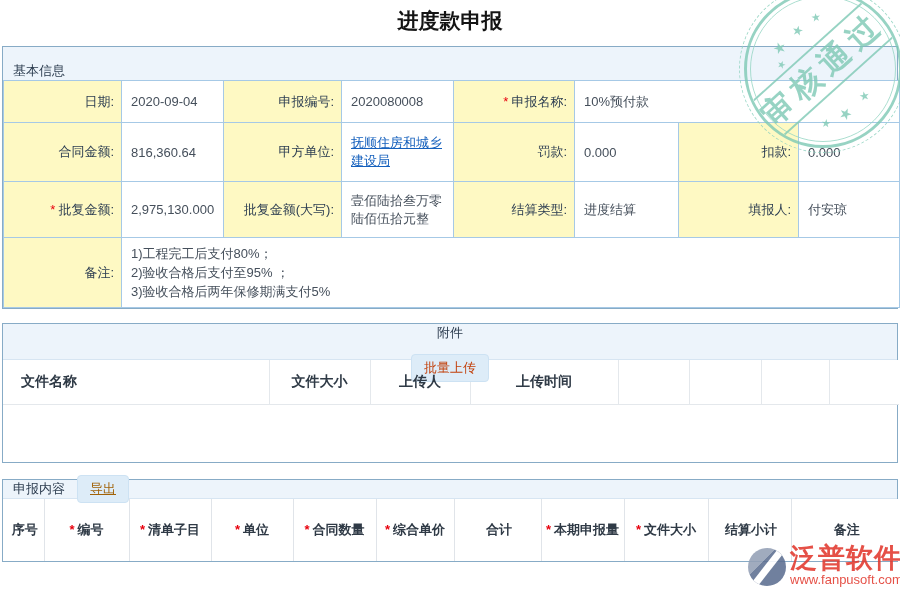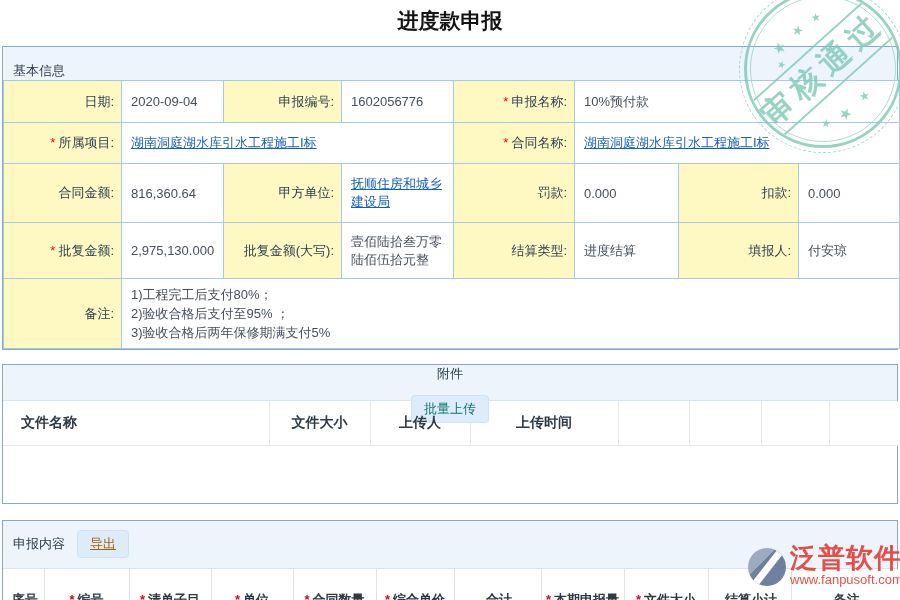--- a/index.html
+++ b/index.html
@@ -26,31 +26,31 @@
     display: flex;
     align-items: center;
     gap: 12px;
     background: #edf4fb;
     padding: 0 10px;
     font-size: 13px;
     color: #2b3b4e;
   }
   .bar-basic { height: 33px; align-items: flex-end; }
   .bar-attach { height: 36px; border-bottom: 1px solid #d7e5f2; flex-direction: column; }
-  .bar-declare { height: 48px; border-bottom: 1px solid #d7e5f2; }
+  .bar-declare { height: 19px; border-bottom: 1px solid #d7e5f2; }
   .soft-btn {
     background: #ddecf8;
     border: 1px solid #cde2f3;
     border-radius: 4px;
     font-size: 13px;
     padding: 4px 12px;
     cursor: pointer;
     font-family: inherit;
   }
-  .btn-upload { color: #0f766e; }
+  .btn-upload { color: #c2410c; }
   .btn-export { color: #a16207; text-decoration: underline; }
 
   
   table { border-collapse: collapse; table-layout: fixed; width: 100%; }
   .basic-table td {
     border: 1px solid #a6c9e6;
     font-size: 13px;
     vertical-align: middle;
   }
   .basic-table td.lbl {
@@ -210,29 +210,23 @@
       <col style="width:121px">
         <col style="width:104px">
         <col style="width:120px">
         <col style="width:101px">
     </colgroup>
     <tbody>
         <tr style="height:42px">
       <td class="lbl"><span class="req"></span><span>日期:</span></td>
       <td class="val">2020-09-04</td>
       <td class="lbl"><span class="req"></span><span>申报编号:</span></td>
-      <td class="val">1602056776</td>
+      <td class="val">2020080008</td>
       <td class="lbl"><span class="req">*</span><span>申报名称:</span></td>
       <td class="val" colspan="3">10%预付款</td>
-    </tr>
-    <tr style="height:41px">
-      <td class="lbl"><span class="req">*</span><span>所属项目:</span></td>
-      <td class="val" colspan="3"><a href="#" class="cell-link">湖南洞庭湖水库引水工程施工I标</a></td>
-      <td class="lbl"><span class="req">*</span><span>合同名称:</span></td>
-      <td class="val" colspan="3"><a href="#" class="cell-link">湖南洞庭湖水库引水工程施工I标</a></td>
     </tr>
     <tr style="height:59px">
       <td class="lbl"><span class="req"></span><span>合同金额:</span></td>
       <td class="val">816,360.64</td>
       <td class="lbl"><span class="req"></span><span>甲方单位:</span></td>
       <td class="val"><a href="#" class="cell-link">抚顺住房和城乡建设局</a></td>
       <td class="lbl"><span class="req"></span><span>罚款:</span></td>
       <td class="val">0.000</td>
       <td class="lbl"><span class="req"></span><span>扣款:</span></td>
       <td class="val">0.000</td>

